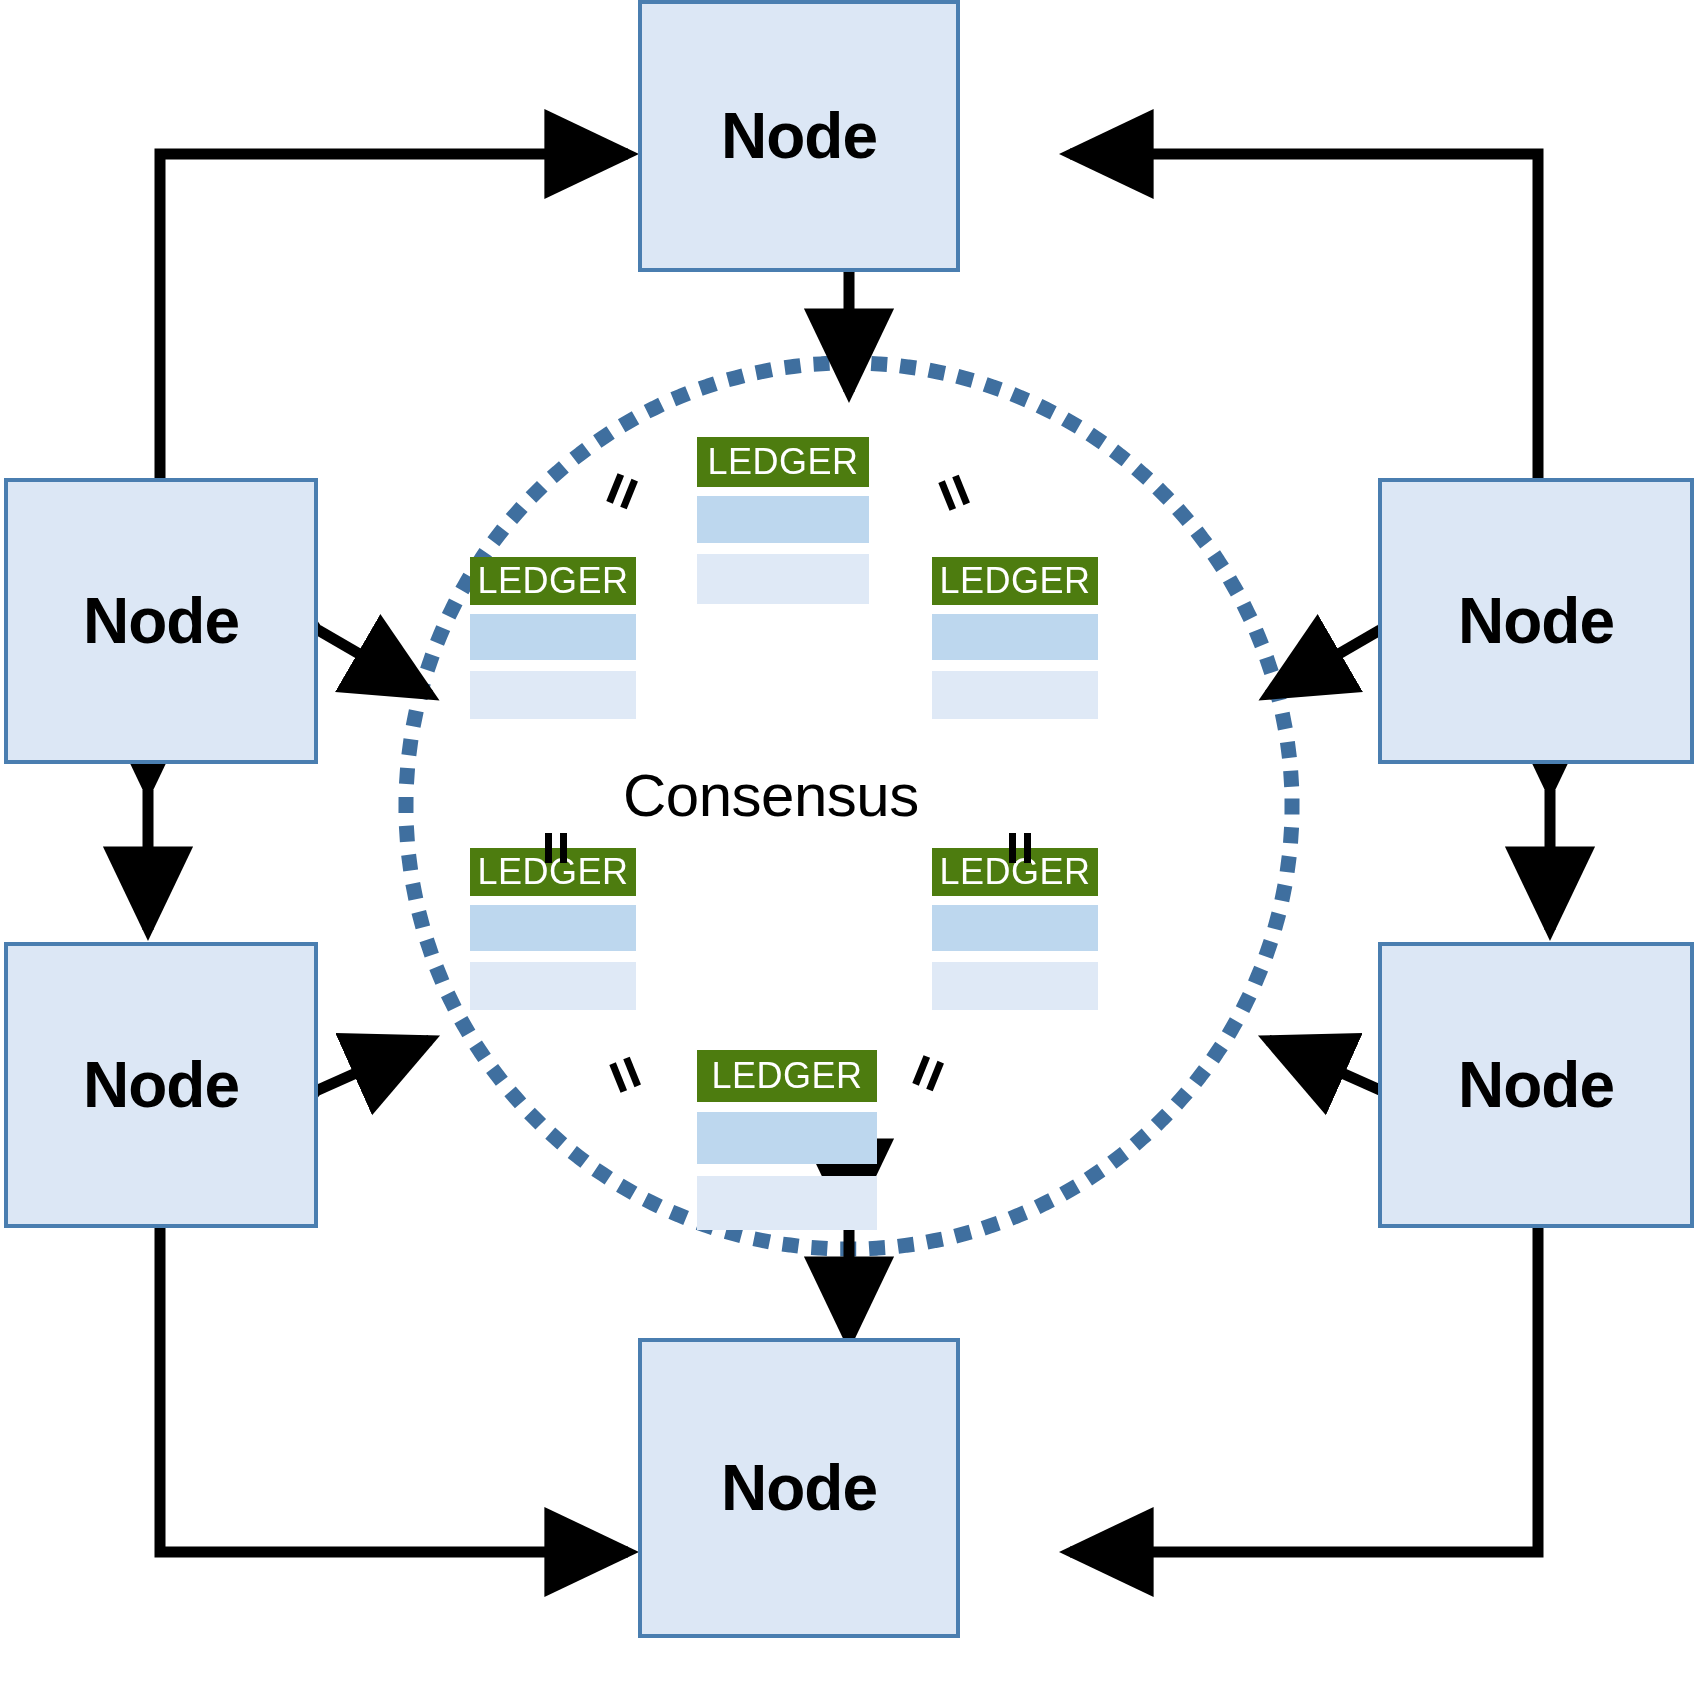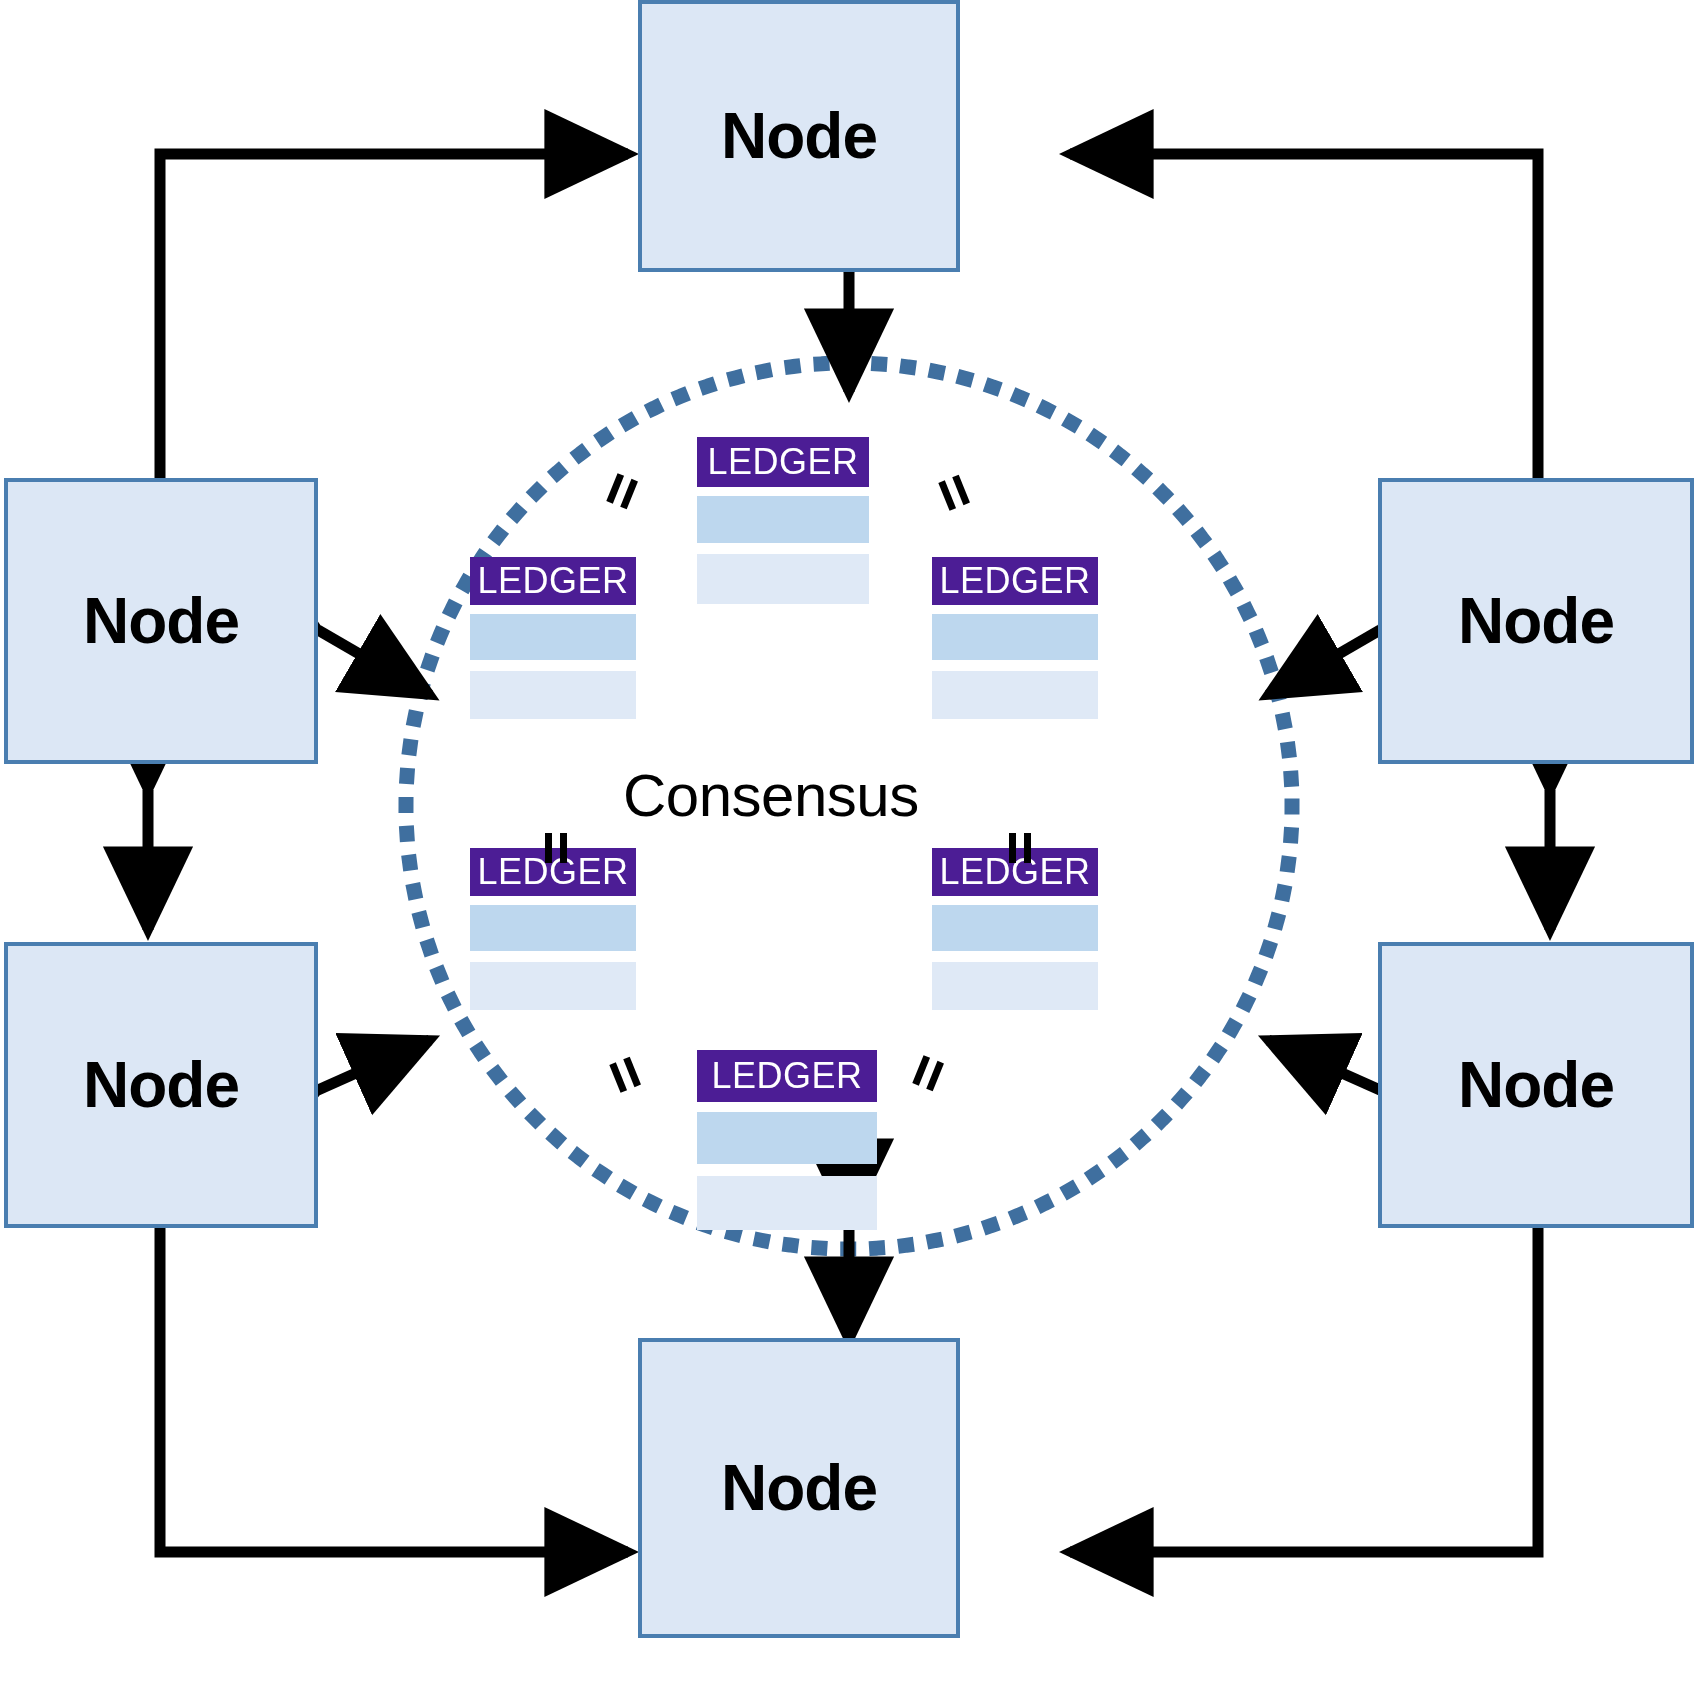--- a/index.html
+++ b/index.html
@@ -23,21 +23,21 @@
     letter-spacing:-1px;
     z-index:4;
   }
 
   
   .ledger{
     position:absolute;
     z-index:3;
   }
   .ledger .lhead{
-    background:#4c1d95;
+    background:#4d7c0f;
     color:#ffffff;
     font-size:36px;
     letter-spacing:0.5px;
     text-align:center;
     box-sizing:border-box;
     display:flex;
     align-items:center;
     justify-content:center;
     width:100%;
   }

